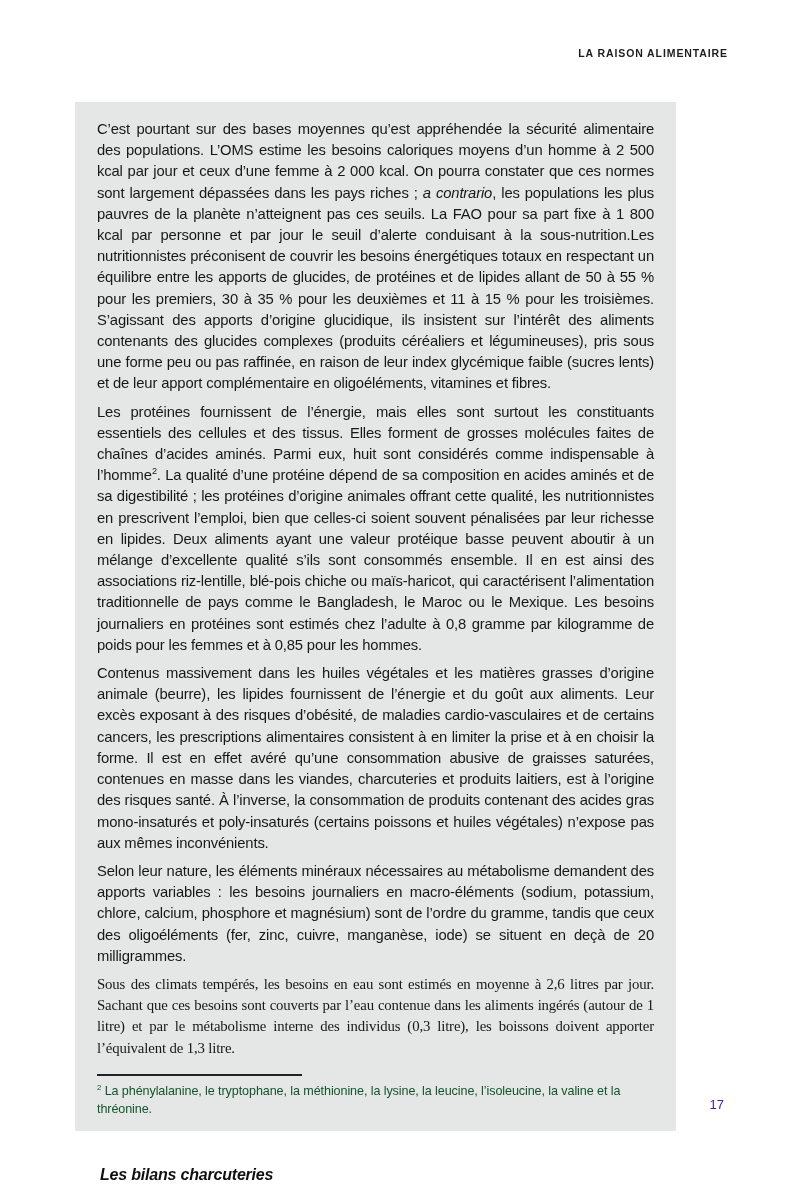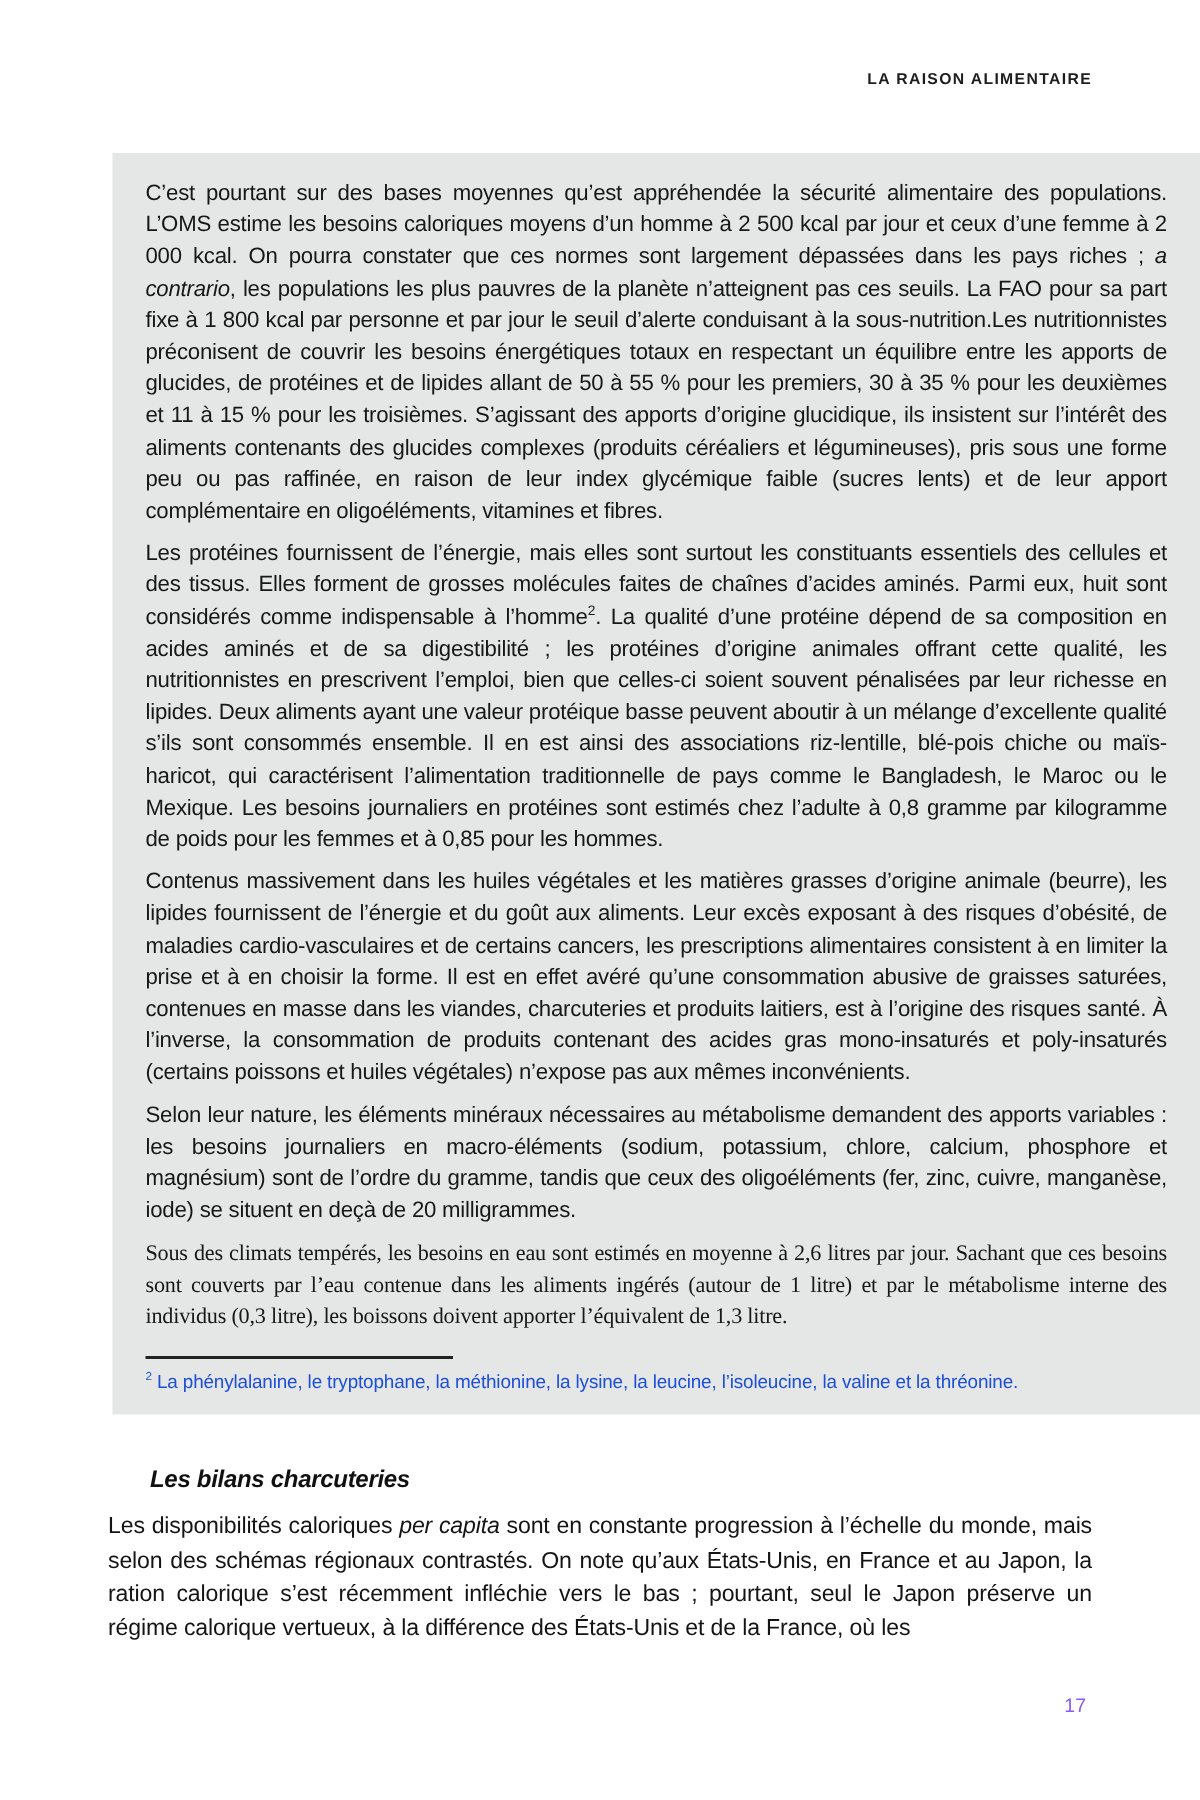--- a/index.html
+++ b/index.html
@@ -19,21 +19,21 @@
     top: 47px;
     right: 72px;
     font-size: 10.5px;
     font-weight: 700;
     letter-spacing: 0.9px;
     color: #1d1d1d;
     white-space: nowrap;
   }
   .callout {
     margin-left: 75px;
-    width: 725px;
+    width: 601px;
     box-sizing: border-box;
     background: #e4e7e5;
     padding: 17px 22px 13px 22px;
   }
   .callout p {
     margin: 0 0 7px 0;
     font-size: 14.8px;
     line-height: 21.2px;
     letter-spacing: -0.15px;
     text-align: justify;
@@ -45,45 +45,45 @@
   .fn-rule {
     width: 205px;
     border: none;
     border-top: 2px solid #222222;
     margin: 15px 0 6px 0;
   }
   .footnote {
     font-size: 12.6px;
     line-height: 18.3px;
     letter-spacing: -0.1px;
-    color: #1d4ed8;
+    color: #14532d;
     text-align: left;
   }
   .section-heading {
     margin: 35px 72px 0 100px;
     font-size: 16px;
     font-weight: 700;
     font-style: italic;
     letter-spacing: -0.2px;
     color: #101010;
   }
   .body-par {
     margin: 11px 72px 0 72px;
     font-size: 15.4px;
     line-height: 22.4px;
     letter-spacing: -0.1px;
     text-align: justify;
     color: #141414;
   }
   .page-number {
     position: absolute;
-    top: 1129px;
+    top: 1097px;
     right: 76px;
     font-size: 13px;
-    color: #8b5cf6;
+    color: #4c1d95;
   }
 </style>
 </head>
 <body>
 
 <div class="page">
 
   <div class="running-head">LA RAISON ALIMENTAIRE</div>
 
   <div class="callout">

